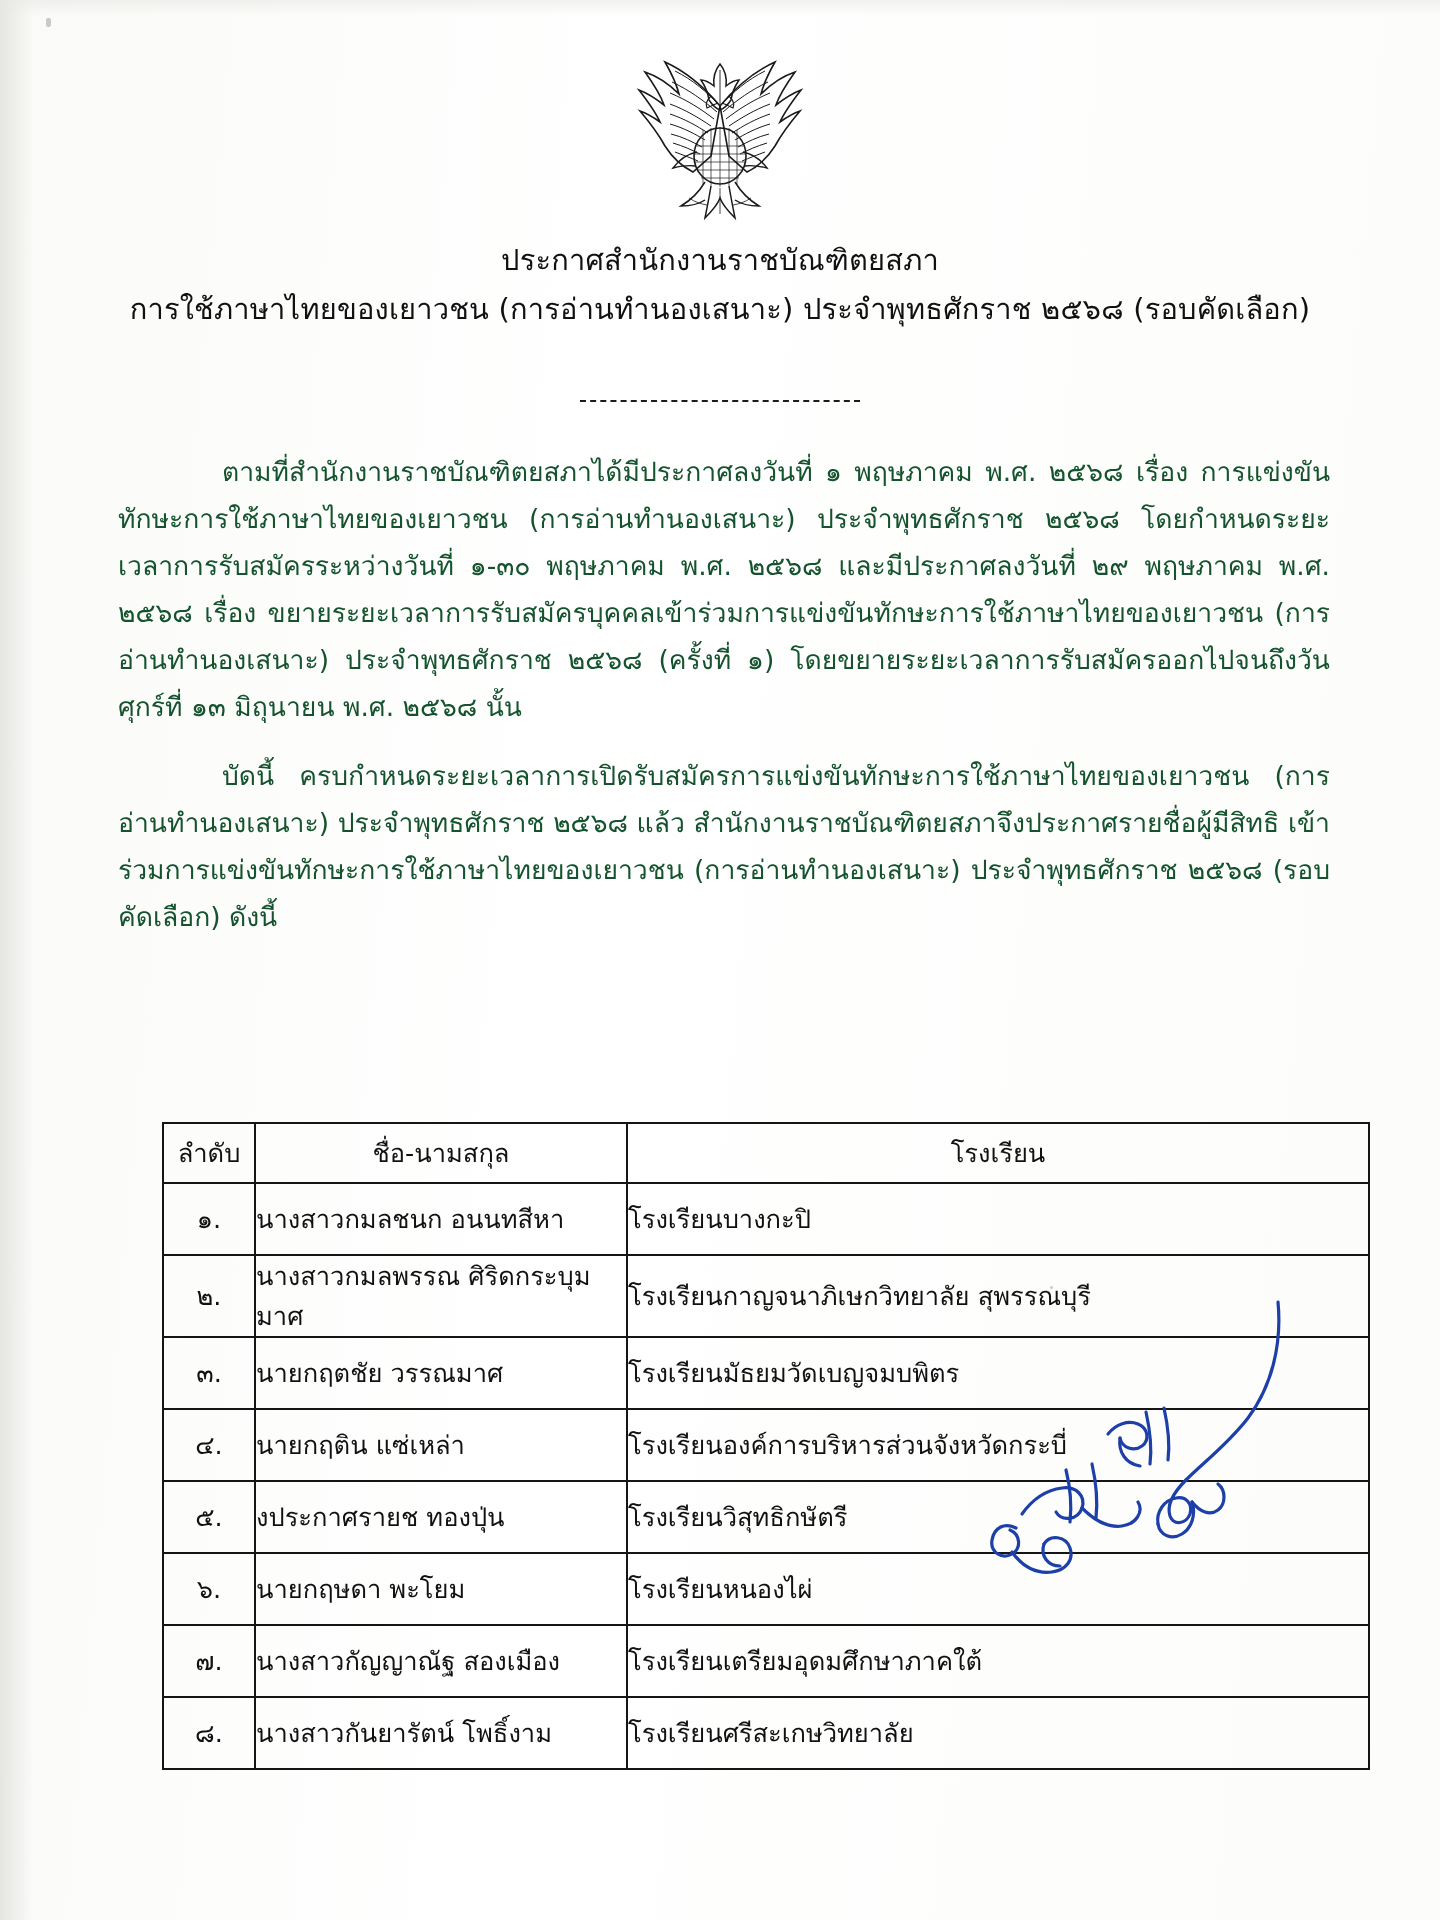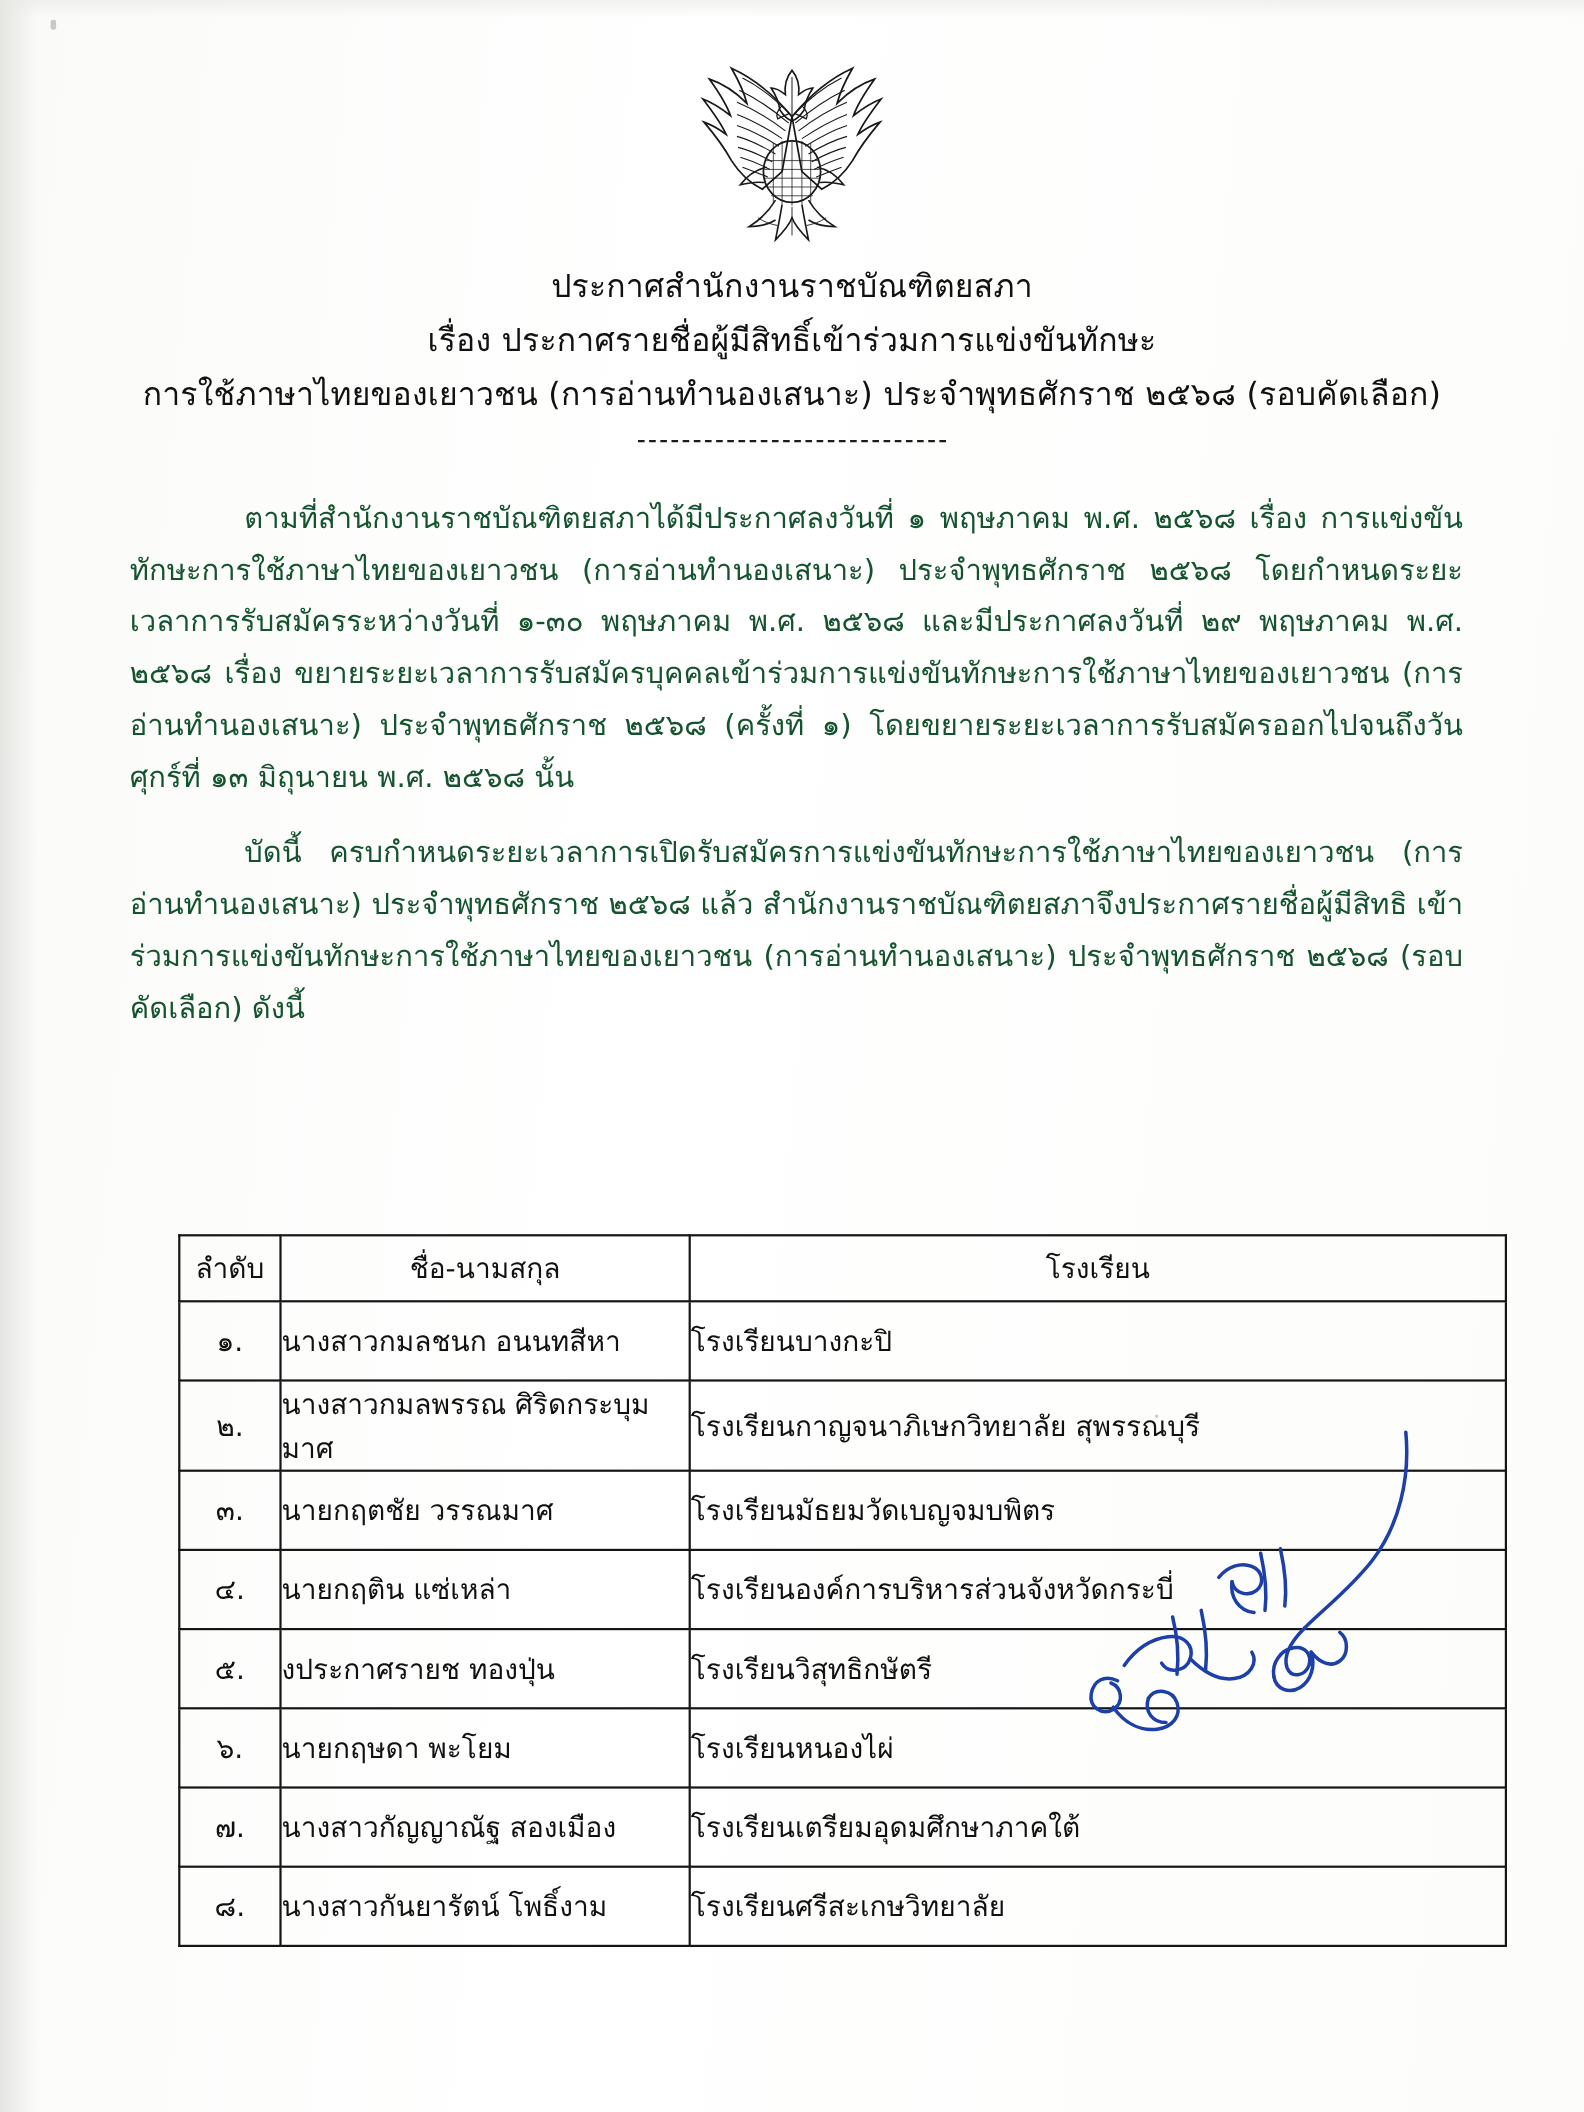--- a/index.html
+++ b/index.html
@@ -227,21 +227,20 @@
         <path d="M86 138 C84 150 82 160 80 170 C86 164 92 158 95 150 C98 158 104 164 110 170 C108 160 106 150 104 138" fill="none" stroke-width="1.5"></path>
         <path d="M95 140 L95 166" fill="none" stroke-width="0.8"></path>
         <path d="M64 150 C70 154 76 156 82 157" fill="none" stroke-width="0.8"></path>
         <path d="M126 150 C120 154 114 156 108 157" fill="none" stroke-width="0.8"></path>
       </g>
     </svg>
   </div>
 
   <div class="title-block">
     <div class="title-line">ประกาศสำนักงานราชบัณฑิตยสภา</div>
-    <div class="title-line">เรื่อง ประกาศรายชื่อผู้มีสิทธิ์เข้าร่วมการแข่งขันทักษะ</div>
     <div class="title-line">การใช้ภาษาไทยของเยาวชน (การอ่านทำนองเสนาะ) ประจำพุทธศักราช ๒๕๖๘ (รอบคัดเลือก)</div>
   </div>
 
   <div class="rule-wrap">
     <div class="dash-rule"></div>
   </div>
 
   <div class="body-block">
     <p class="para">ตามที่สำนักงานราชบัณฑิตยสภาได้มีประกาศลงวันที่ ๑ พฤษภาคม พ.ศ. ๒๕๖๘ เรื่อง การแข่งขันทักษะการใช้ภาษาไทยของเยาวชน (การอ่านทำนองเสนาะ) ประจำพุทธศักราช ๒๕๖๘ โดยกำหนดระยะเวลาการรับสมัครระหว่างวันที่ ๑-๓๐ พฤษภาคม พ.ศ. ๒๕๖๘ และมีประกาศลงวันที่ ๒๙ พฤษภาคม พ.ศ. ๒๕๖๘ เรื่อง ขยายระยะเวลาการรับสมัครบุคคลเข้าร่วมการแข่งขันทักษะการใช้ภาษาไทยของเยาวชน (การอ่านทำนองเสนาะ) ประจำพุทธศักราช ๒๕๖๘ (ครั้งที่ ๑) โดยขยายระยะเวลาการรับสมัครออกไปจนถึงวันศุกร์ที่ ๑๓ มิถุนายน พ.ศ. ๒๕๖๘ นั้น</p>
     <p class="para second">บัดนี้ ครบกำหนดระยะเวลาการเปิดรับสมัครการแข่งขันทักษะการใช้ภาษาไทยของเยาวชน (การอ่านทำนองเสนาะ) ประจำพุทธศักราช ๒๕๖๘ แล้ว สำนักงานราชบัณฑิตยสภาจึงประกาศรายชื่อผู้มีสิทธิ เข้าร่วมการแข่งขันทักษะการใช้ภาษาไทยของเยาวชน (การอ่านทำนองเสนาะ) ประจำพุทธศักราช ๒๕๖๘ (รอบคัดเลือก) ดังนี้</p>

